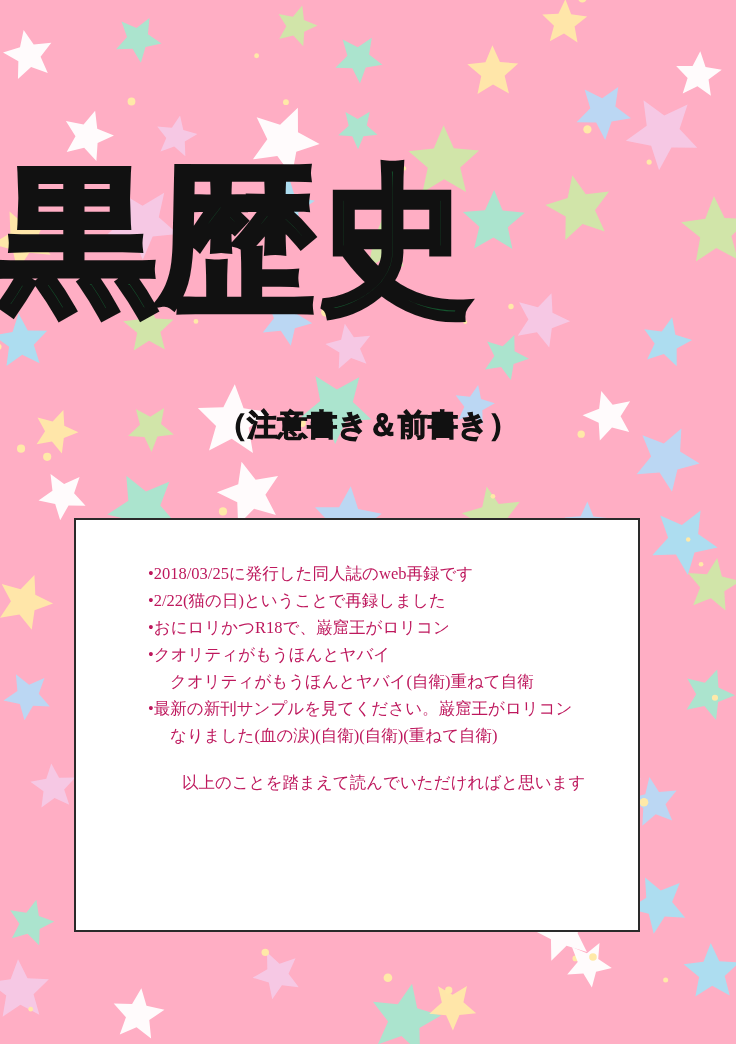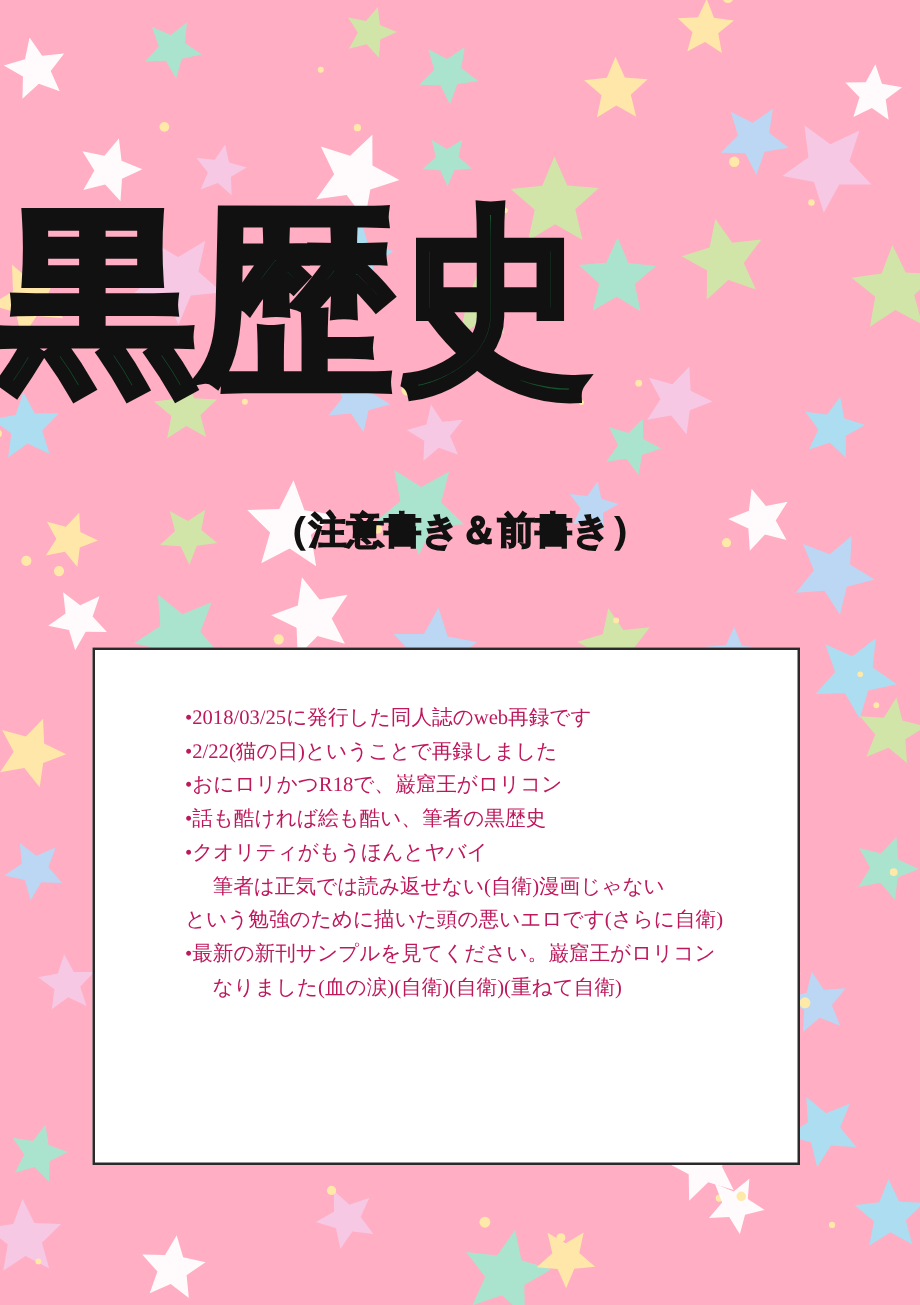--- a/index.html
+++ b/index.html
@@ -213,22 +213,21 @@
 
   <div id="title">黒歴史</div>
 
   <div id="subtitle">（注意書き＆前書き）</div>
 
   <div id="note-box">
     <div id="note-list">
         <div class="note-line">•2018/03/25に発行した同人誌のweb再録です</div>
         <div class="note-line">•2/22(猫の日)ということで再録しました</div>
         <div class="note-line">•おにロリかつR18で、巌窟王がロリコン</div>
-        <div class="note-line">•話も酷ければ絵も酷い、筆者の黒歴史</div>
         <div class="note-line">•クオリティがもうほんとヤバイ</div>
-        <div class="note-line indent">筆者は正気では読み返せない(自衛)漫画じゃない</div>
-        <div class="note-line">という勉強のために描いた頭の悪いエロです(さらに自衛)</div>
+        <div class="note-line indent">クオリティがもうほんとヤバイ(自衛)重ねて自衛</div>
         <div class="note-line">•最新の新刊サンプルを見てください。巌窟王がロリコン</div>
         <div class="note-line indent">なりました(血の涙)(自衛)(自衛)(重ねて自衛)</div>
+        <div class="note-line spacer-before">以上のことを踏まえて読んでいただければと思います</div>
       </div>
   </div>
 
 </div>
 
 </body></html>

